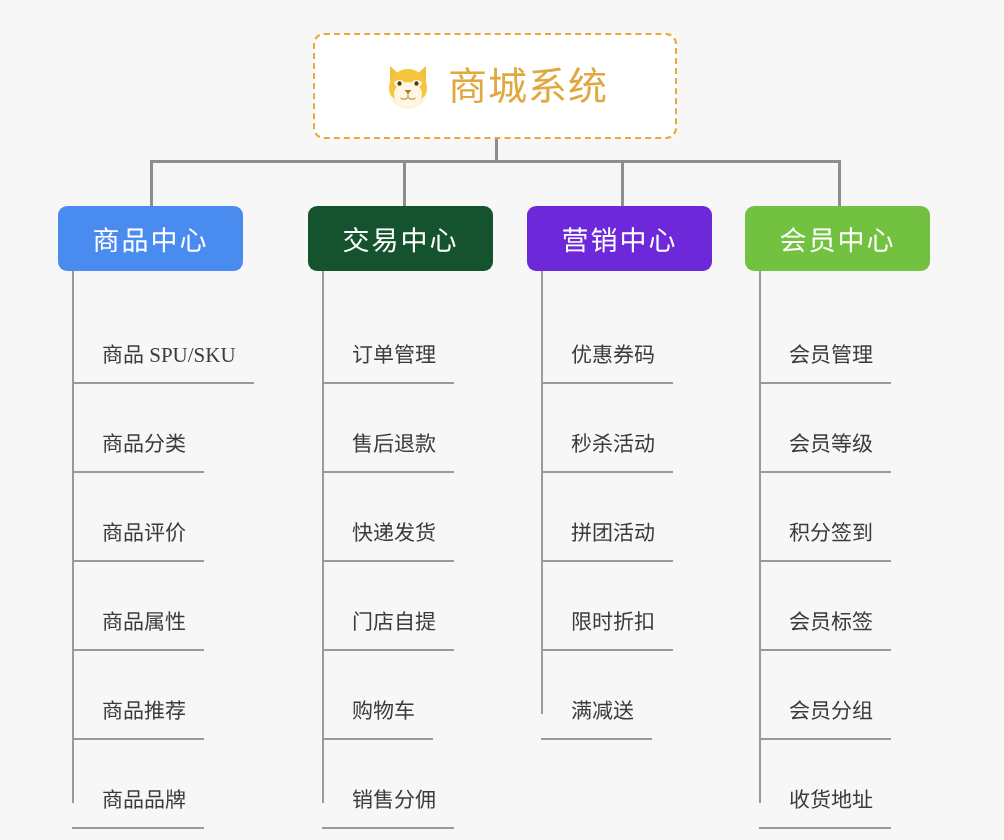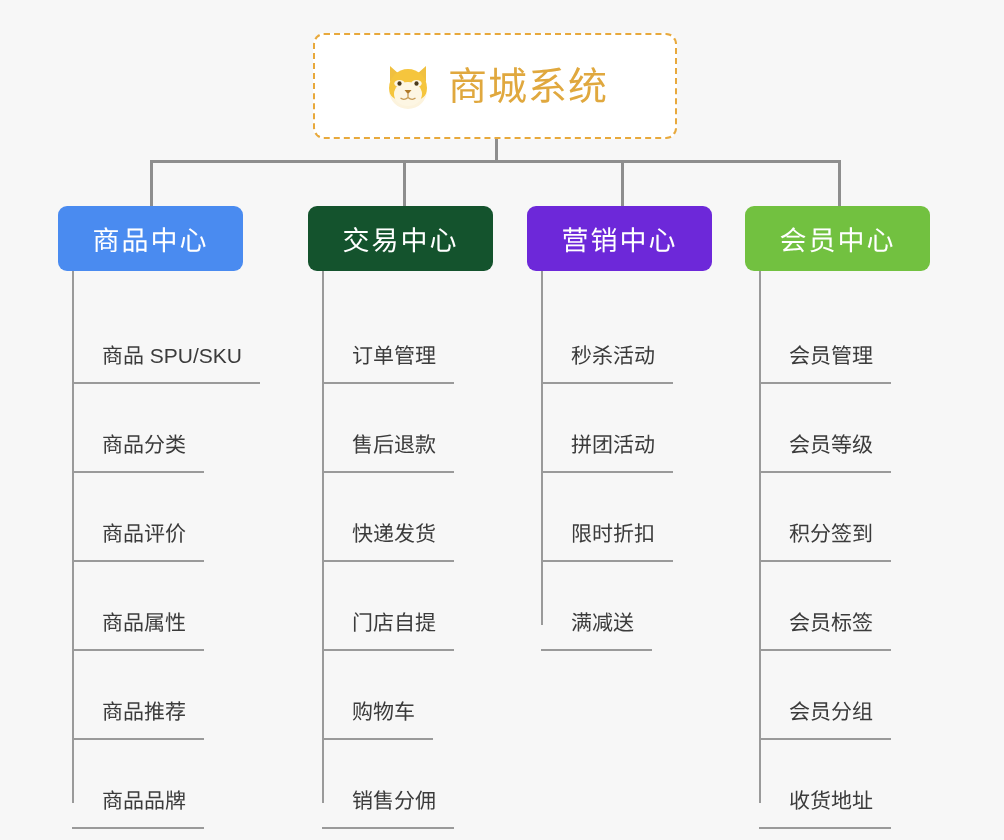--- a/index.html
+++ b/index.html
@@ -77,20 +77,21 @@
   }
   .drop-1 { left: 150px; }
   .drop-2 { left: 403px; }
   .drop-3 { left: 621px; }
   .drop-4 { left: 838px; }
 
   
   .branch {
     position: absolute;
     top: 206px;
+    font-family: Liberation Serif, serif;
   }
   .branch-1 { left: 58px;  }
   .branch-2 { left: 308px; }
   .branch-3 { left: 527px; }
   .branch-4 { left: 745px; }
 
   .branch-header {
     height: 65px;
     border-radius: 9px;
     display: flex;
@@ -220,20 +221,23 @@
           <span class="leaf-label">销售分佣</span>
         </div>
     </div>
   </div>
 
   <div class="branch branch-3">
     <div class="branch-header">营销中心</div>
     <div class="leaf-list">
       <span class="leaf-trunk"></span>
       <div class="leaf-item">
+          <span class="leaf-label">优惠券码</span>
+        </div>
+      <div class="leaf-item">
           <span class="leaf-label">秒杀活动</span>
         </div>
       <div class="leaf-item">
           <span class="leaf-label">拼团活动</span>
         </div>
       <div class="leaf-item">
           <span class="leaf-label">限时折扣</span>
         </div>
       <div class="leaf-item">
           <span class="leaf-label">满减送</span>

